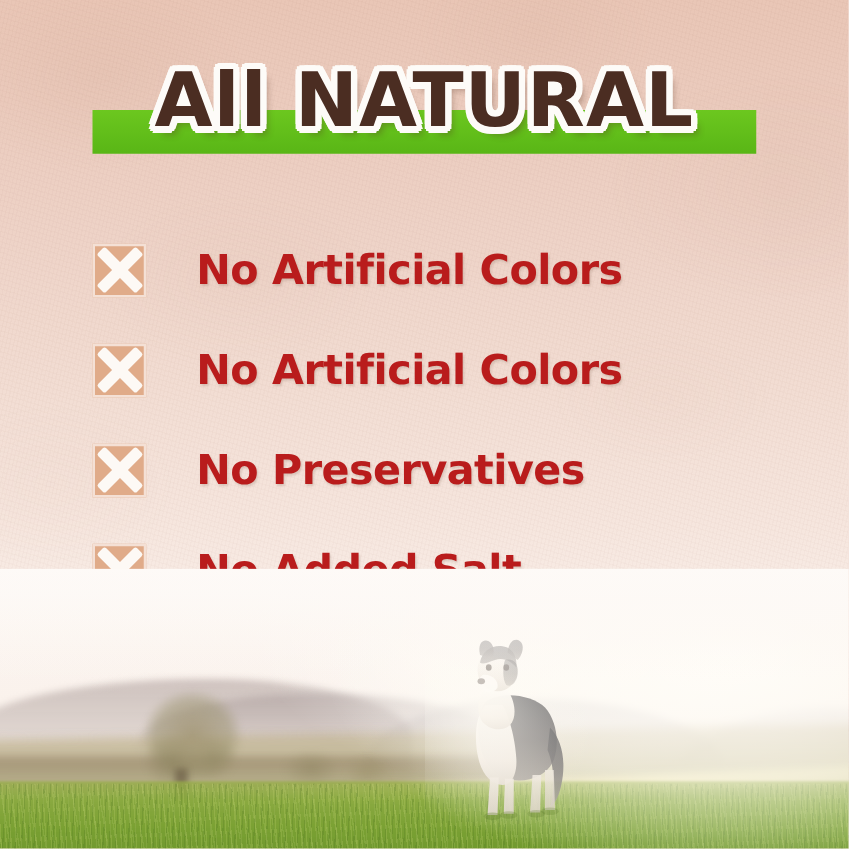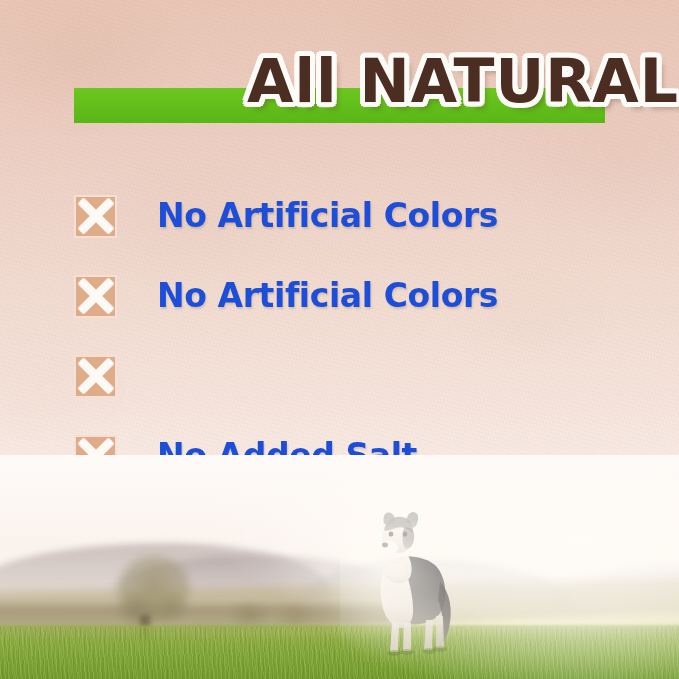--- a/index.html
+++ b/index.html
@@ -78,21 +78,21 @@
     width: 531px;
     height: 35px;
     background: #5fbf1a;
     background: linear-gradient(180deg,#6cc71f 0%, #59b616 100%);
   }
 
   .headline {
     position: absolute;
     left: 0; top: 0;
     width: 679px;
-    text-align: right;
+    text-align: center;
     font-family: "DejaVu Sans", sans-serif;
     font-weight: 700;
     font-size: 60px;
     line-height: 66px;
     letter-spacing: 1px;
     color: #4b2d22;
     -webkit-text-stroke: 0px;
     text-shadow:
       -4px -4px 0 #fdfbf8,  4px -4px 0 #fdfbf8,
       -4px  4px 0 #fdfbf8,  4px  4px 0 #fdfbf8,
@@ -143,21 +143,21 @@
   .xbox::before { transform: translate(-50%,-50%) rotate(45deg); }
   .xbox::after  { transform: translate(-50%,-50%) rotate(-45deg); }
 
   .claim-text {
     margin-left: 40px;
     font-family: "DejaVu Sans", sans-serif;
     font-weight: 700;
     font-size: 33px;
     line-height: 38px;
     letter-spacing: -0.4px;
-    color: #1d4ed8;
+    color: #b91c1c;
     text-shadow: 1px 2px 2px rgba(120,85,70,.22);
     white-space: nowrap;
   }
 
   
   .photo {
     position: absolute;
     left: 0;
     top: 455px;
     width: 679px;
@@ -388,20 +388,21 @@
       <span class="claim-text">No Artificial Colors</span>
     </div>
 
     <div class="claim-row">
       <span class="xbox"></span>
       <span class="claim-text">No Artificial Colors</span>
     </div>
 
     <div class="claim-row">
       <span class="xbox"></span>
+      <span class="claim-text">No Preservatives</span>
     </div>
 
     <div class="claim-row">
       <span class="xbox"></span>
       <span class="claim-text">No Added Salt</span>
     </div>
 
   </div>
 
   <div class="photo">

